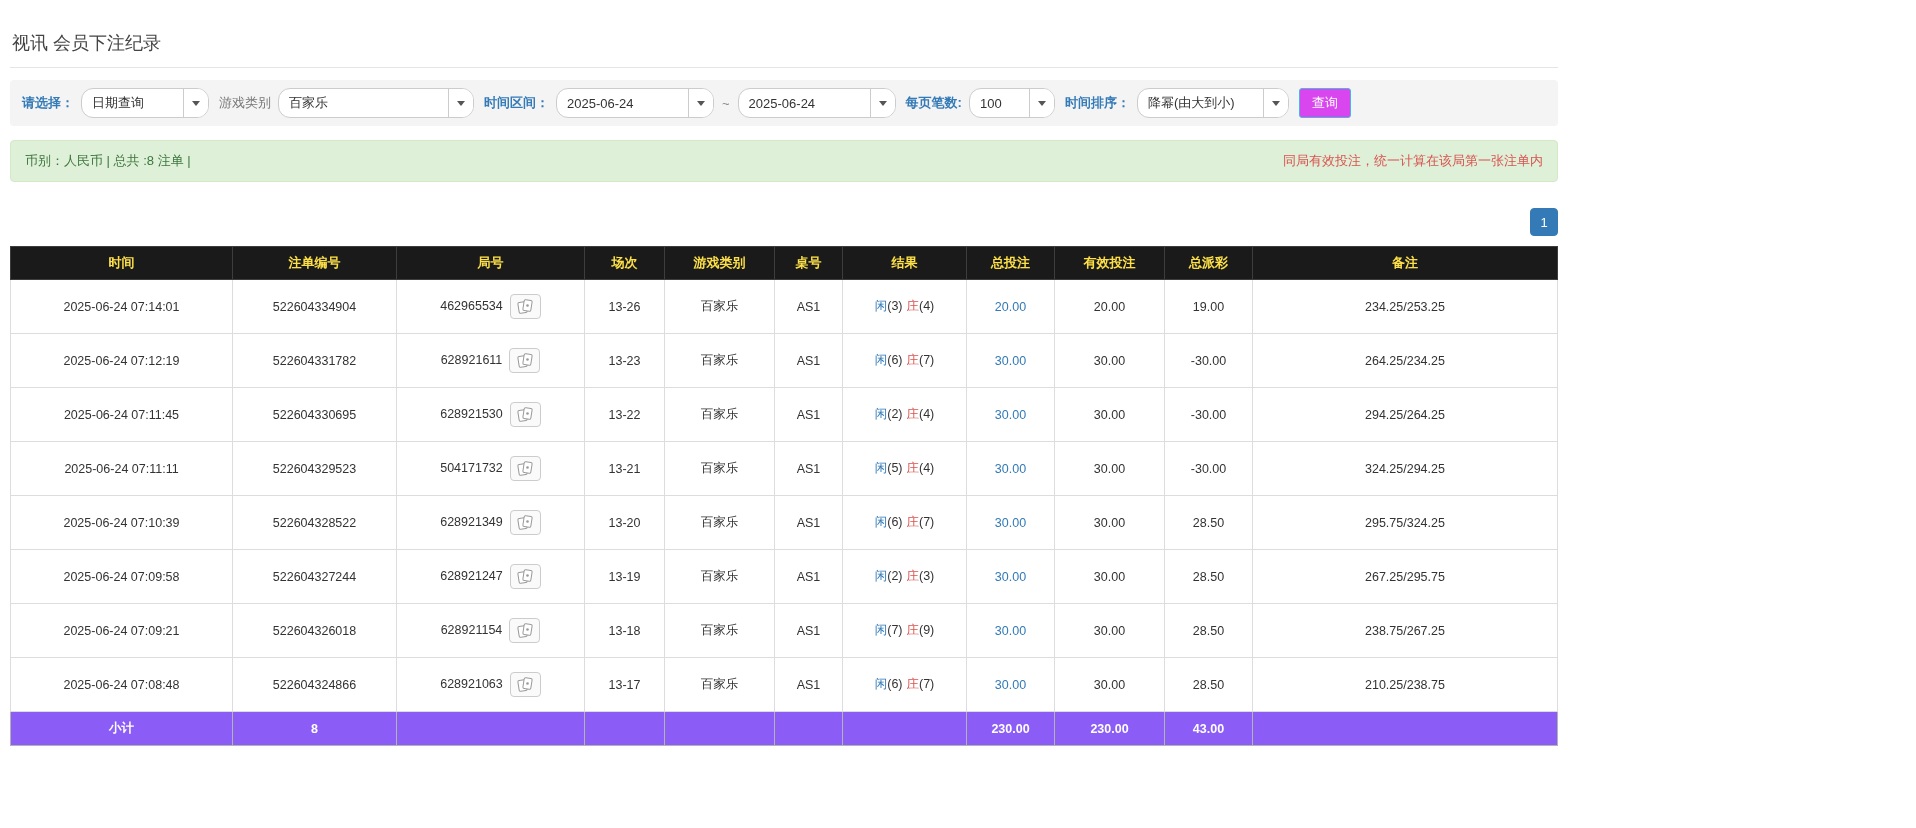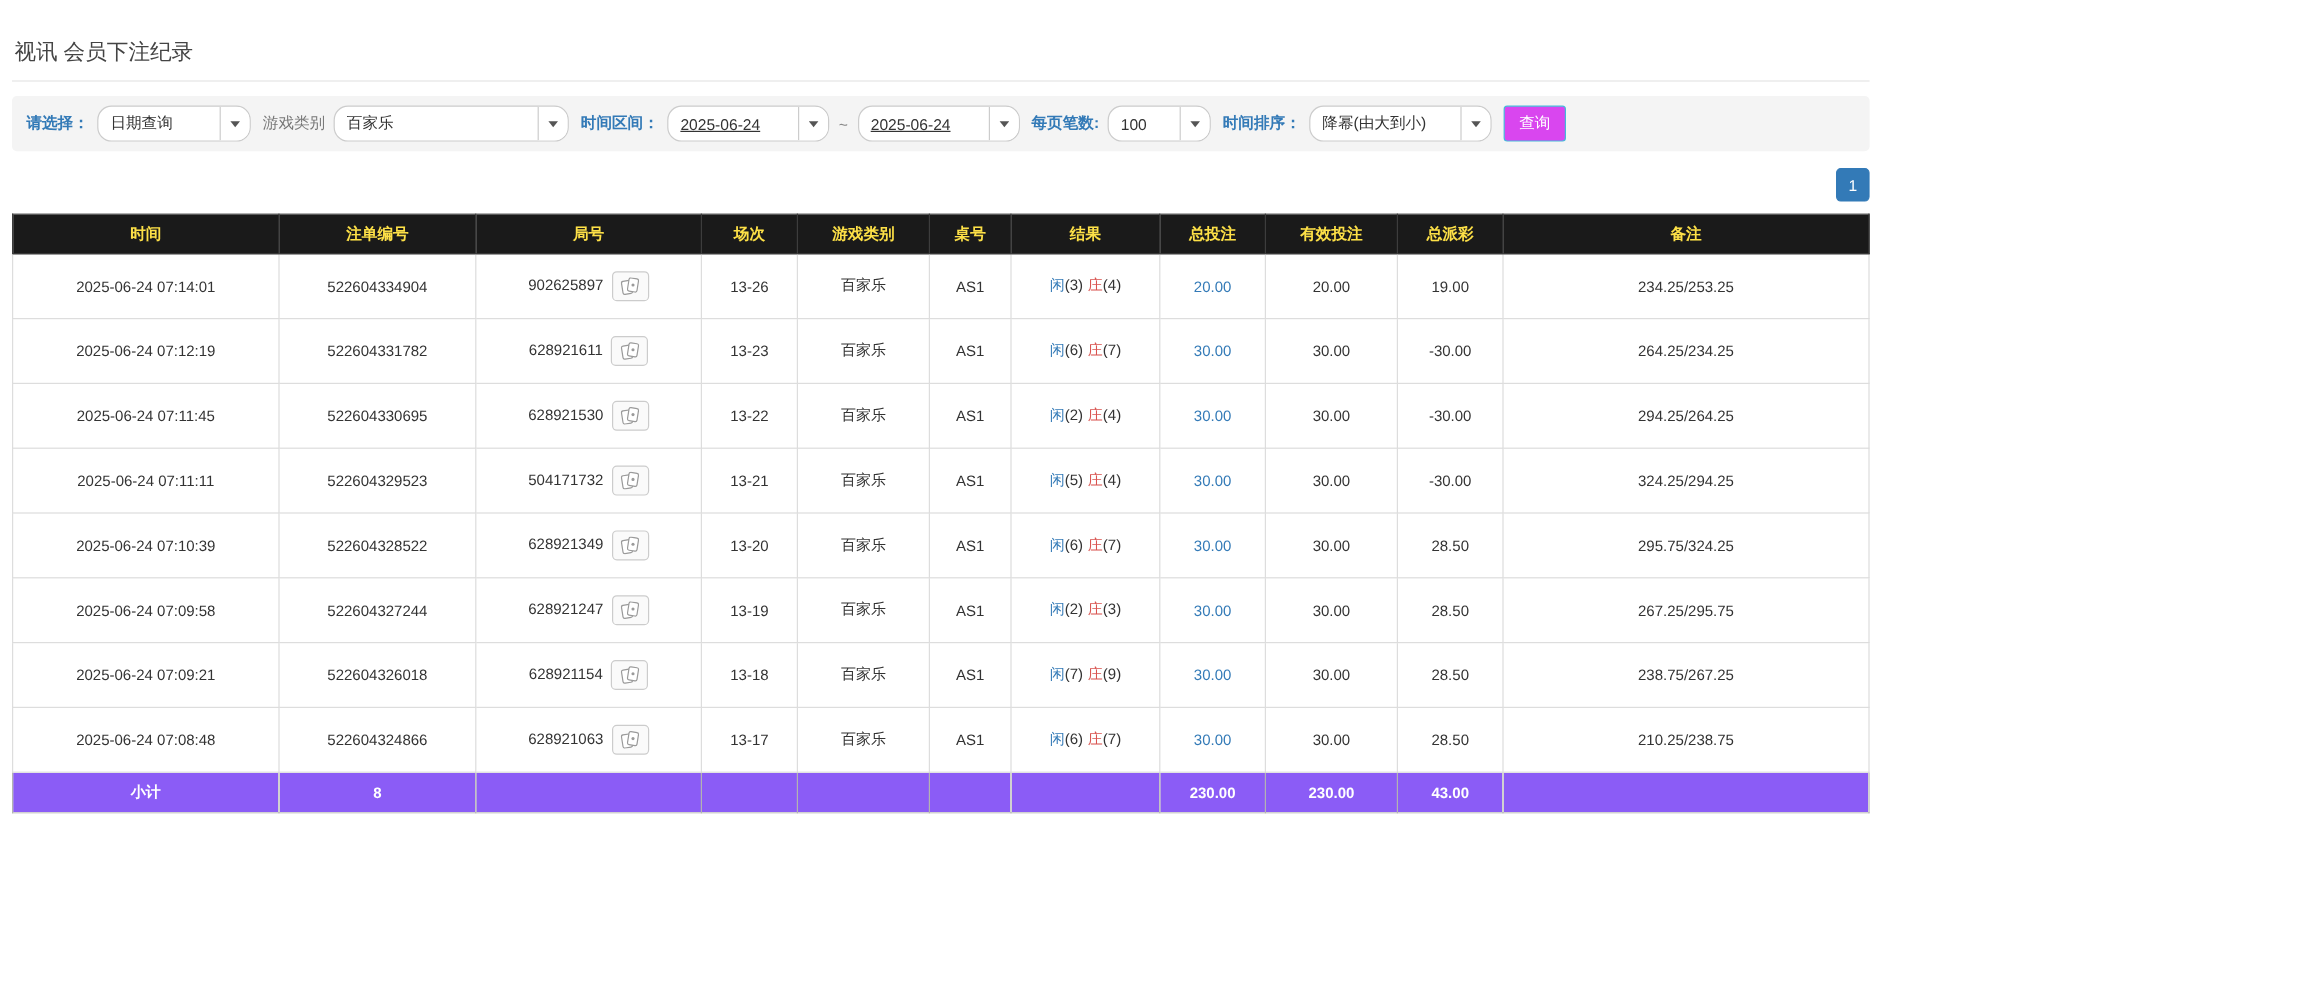--- a/index.html
+++ b/index.html
@@ -71,21 +71,21 @@
     flex-shrink: 0;
   }
   .caret {
     width: 0; height: 0;
     border-left: 4px solid transparent;
     border-right: 4px solid transparent;
     border-top: 5px solid #555;
   }
   .sel-query { width: 128px; }
   .sel-game  { width: 196px; }
-  .sel-date  { width: 135px; text-decoration: underline; }
+  .sel-date  { width: 158px; }
   .sel-size  { width: 86px;  }
   .sel-sort  { width: 152px; }
 
   .btn-search {
     background: #d946ef;
     border: 1px solid #46b8da;
     color: #fff;
     border-radius: 3px;
     height: 30px;
     padding: 0 12px;
@@ -247,20 +247,24 @@
         <span class="val">降幂(由大到小)</span>
         <span class="caret-box">
             <span class="caret"></span>
           </span>
       </div>
     </div>
 
     <button class="btn-search">查询</button>
   </div>
 
+  <div class="alert">
+    <span class="left">币别：人民币 | 总共 :8 注单 |</span>
+    <span class="right">同局有效投注，统一计算在该局第一张注单内</span>
+  </div>
 
   <div class="pagination-row">
     <div class="page-btn">1</div>
   </div>
 
   <table class="records">
     <colgroup>
       <col style="width:222px">
         <col style="width:164px">
         <col style="width:188px">
@@ -286,21 +290,21 @@
           <th>有效投注</th>
           <th>总派彩</th>
           <th>备注</th>
         </tr>
     </thead>
     <tbody>
         <tr>
     <td>2025-06-24 07:14:01</td>
     <td>522604334904</td>
     <td>
-      <span>902625897</span><span class="card-btn">
+      <span>462965534</span><span class="card-btn">
               <svg width="16" height="15" viewBox="0 0 16 15">
                 <rect x="1.5" y="3" width="8" height="11" rx="1.5" fill="#fff" stroke="#9a9a9a" transform="rotate(-9 5.5 8.5)"></rect>
                 <rect x="6.5" y="1" width="8" height="11" rx="1.5" fill="#fff" stroke="#9a9a9a" transform="rotate(9 10.5 6.5)"></rect>
                 <circle cx="10.5" cy="6.5" r="1.3" fill="#9a9a9a"></circle>
               </svg>
             </span>
     </td>
     <td>13-26</td>
     <td>百家乐</td>
     <td>AS1</td>

